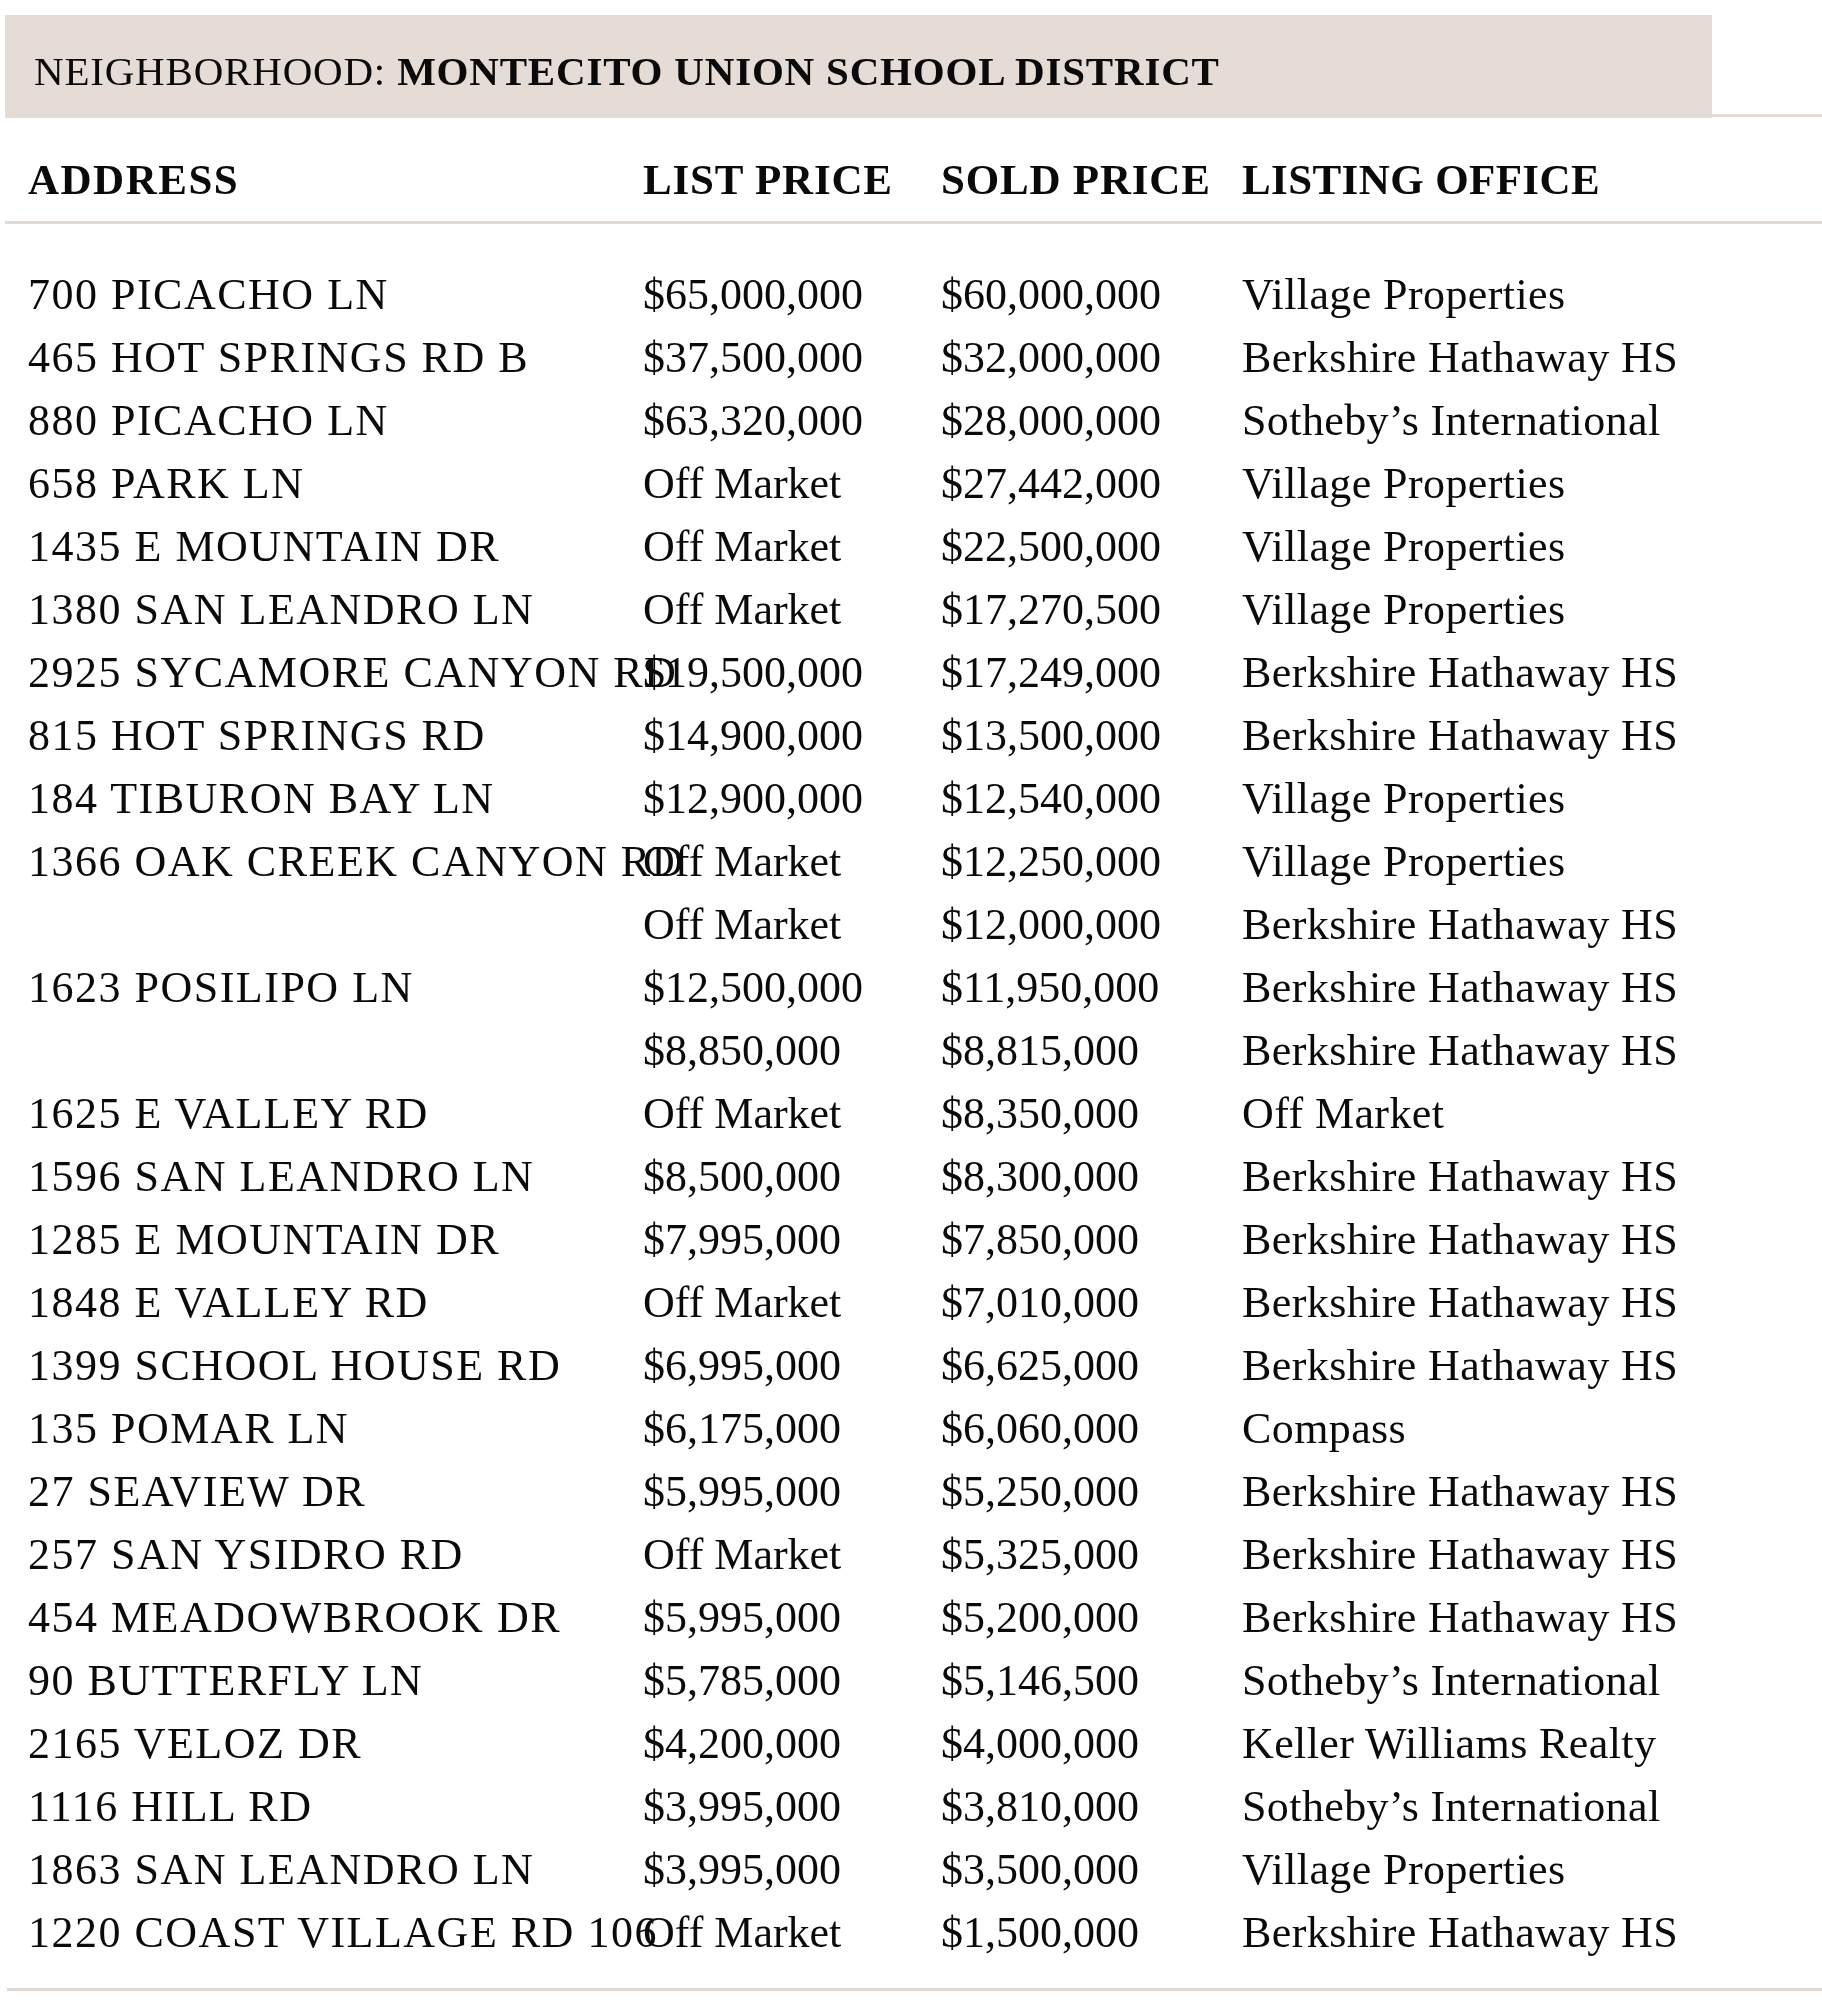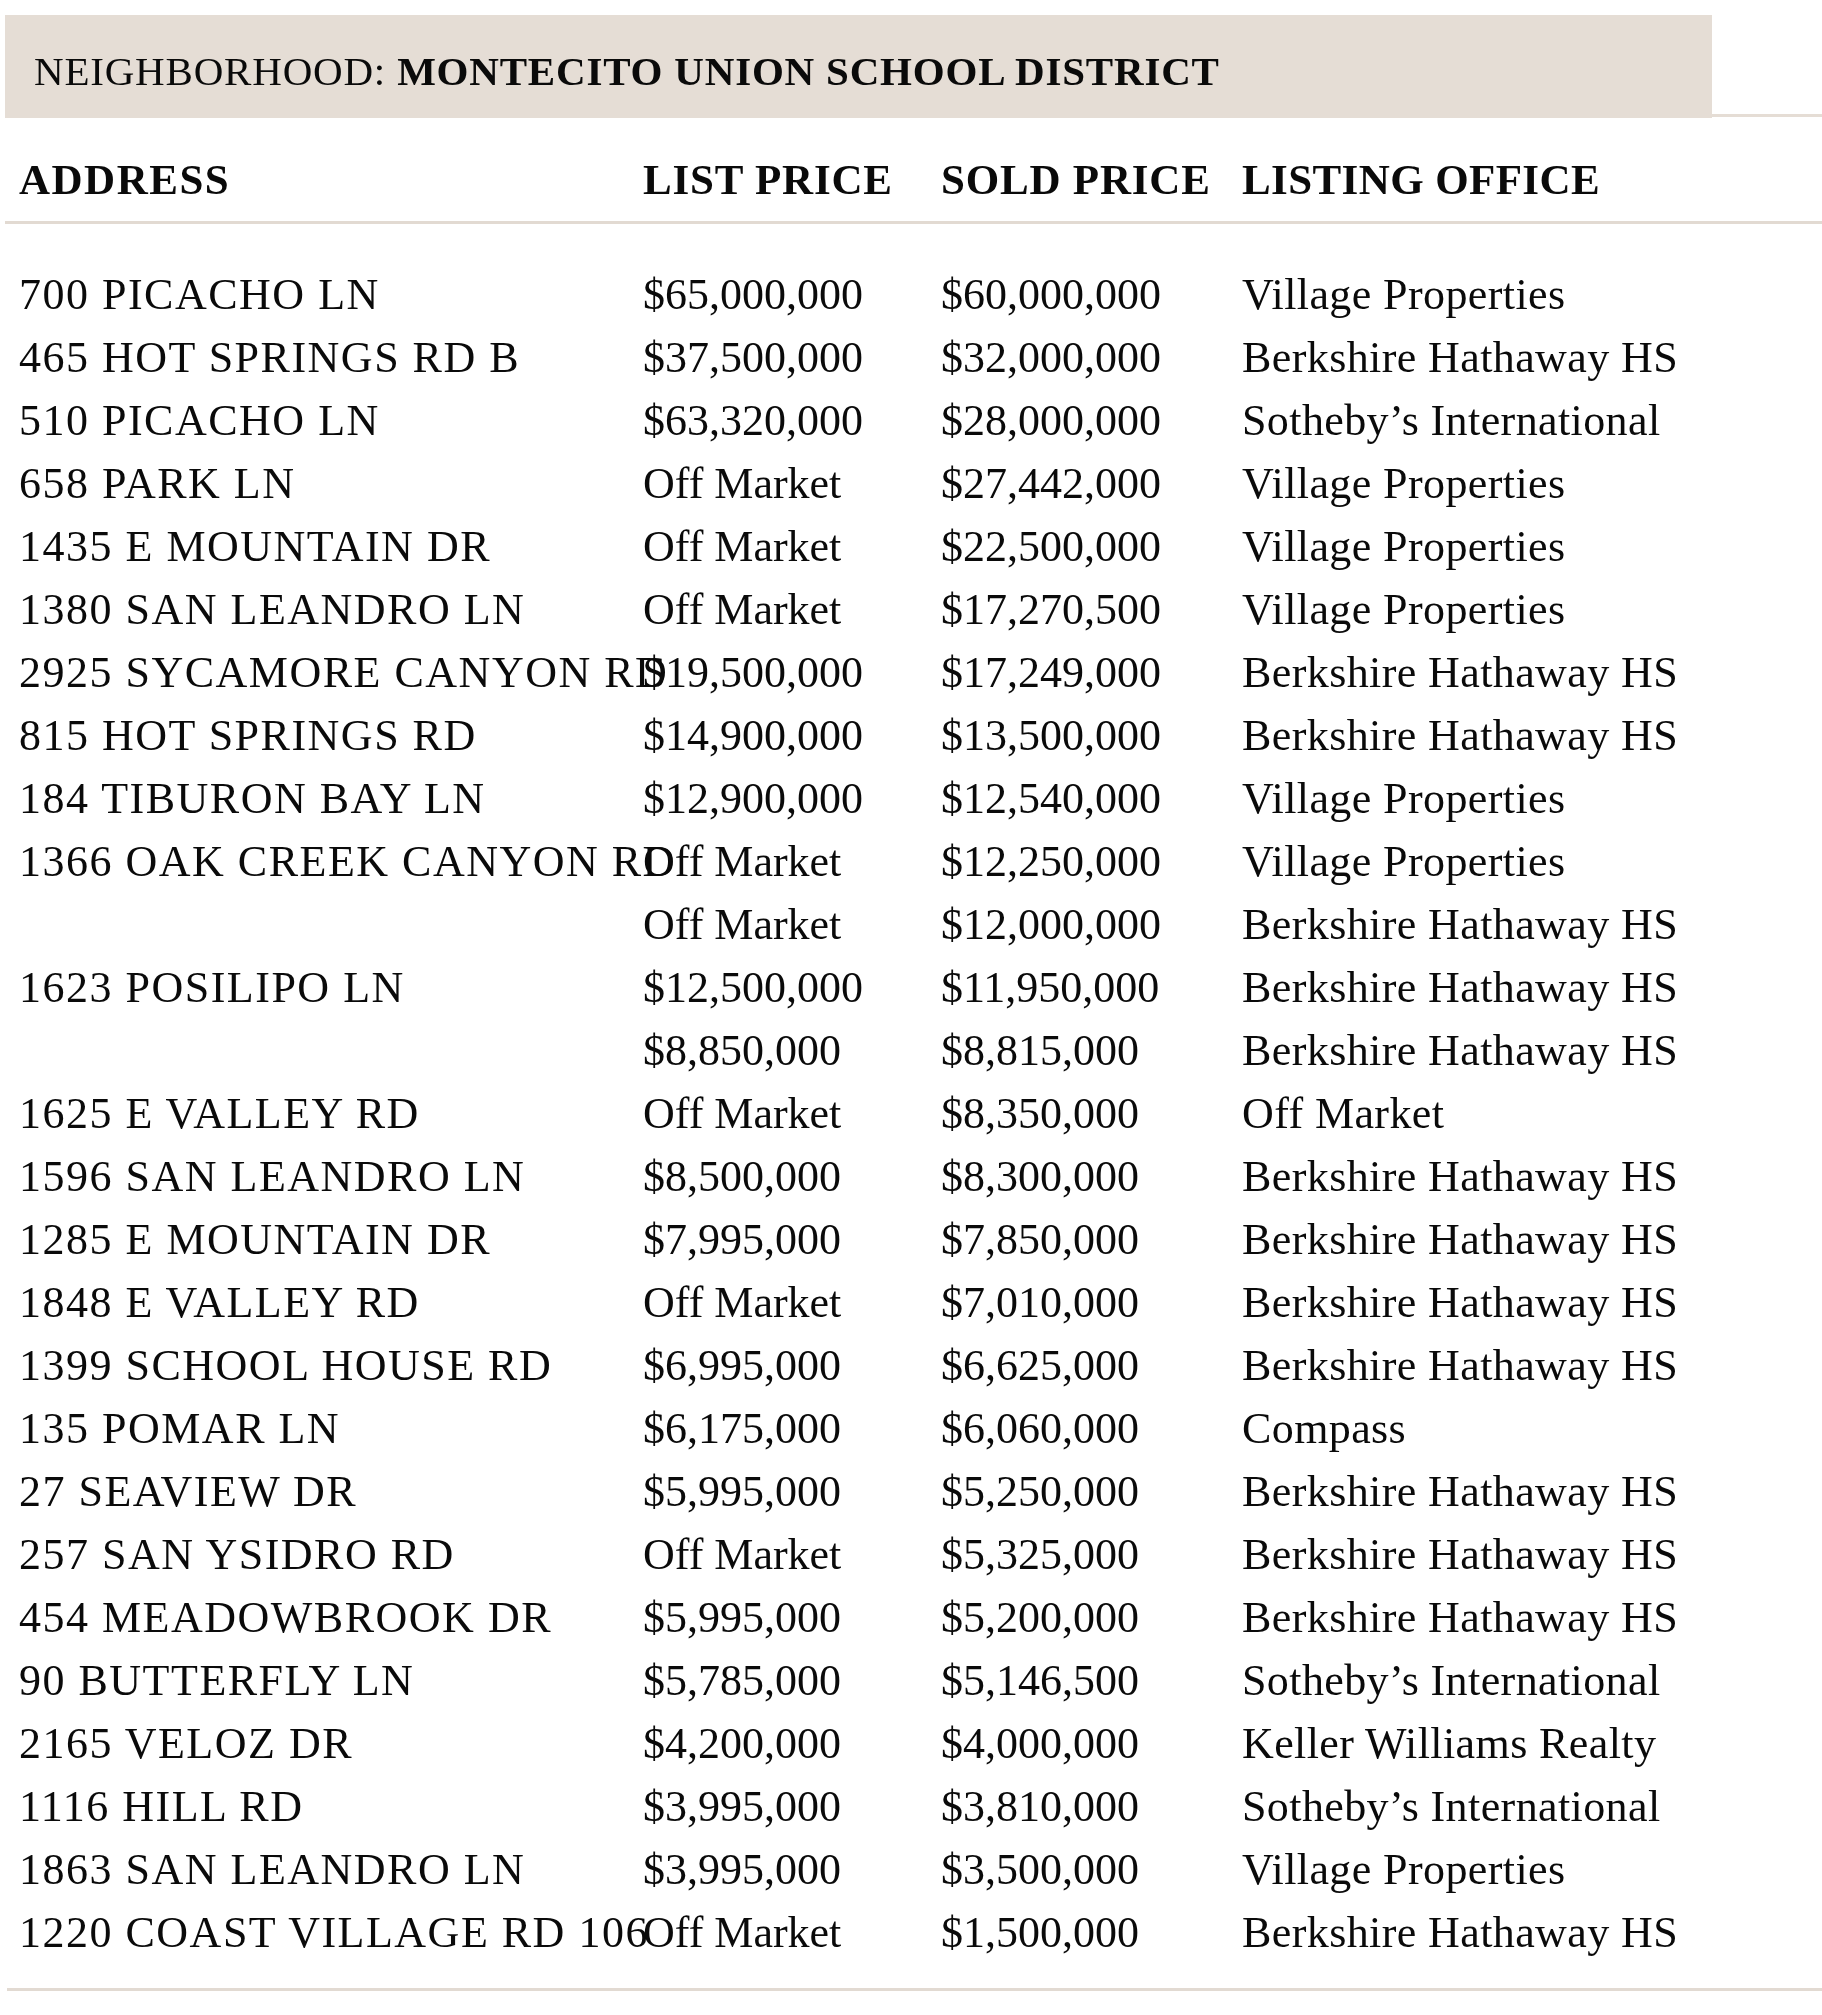--- a/index.html
+++ b/index.html
@@ -28,21 +28,21 @@
   .rule {
     position: absolute; left: 5.3px; width: 1817px; height: 3px; background: #e2dad2;
   }
   .rule.top { top: 221px; }
   .rule.bottom { top: 1988px; left: 6.8px; width: 1815px; }
   .rows { position: absolute; left: 0; top: 267px; width: 1822px; }
   .row { position: relative; height: 63px; }
   .cell {
     position: absolute; top: 0; font-size: 44px; line-height: 55px; white-space: nowrap;
   }
-  .c-addr { left: 19px; letter-spacing: 1.5px; }
+  .c-addr { left: 28px; letter-spacing: 1.5px; }
   .c-list { left: 643px; }
   .c-sold { left: 941px; }
   .c-office { left: 1242px; letter-spacing: 0.4px; }
 </style>
 </head>
 <body>
 
 <div class="band"></div>
 <div class="band-line"></div>
 <div class="title">
@@ -64,21 +64,21 @@
       <div class="cell c-sold">$60,000,000</div>
       <div class="cell c-office">Village Properties</div>
     </div>
     <div class="row">
       <div class="cell c-addr">465 HOT SPRINGS RD B</div>
       <div class="cell c-list">$37,500,000</div>
       <div class="cell c-sold">$32,000,000</div>
       <div class="cell c-office">Berkshire Hathaway HS</div>
     </div>
     <div class="row">
-      <div class="cell c-addr">510 PICACHO LN</div>
+      <div class="cell c-addr">880 PICACHO LN</div>
       <div class="cell c-list">$63,320,000</div>
       <div class="cell c-sold">$28,000,000</div>
       <div class="cell c-office">Sotheby’s International</div>
     </div>
     <div class="row">
       <div class="cell c-addr">658 PARK LN</div>
       <div class="cell c-list">Off Market</div>
       <div class="cell c-sold">$27,442,000</div>
       <div class="cell c-office">Village Properties</div>
     </div>

